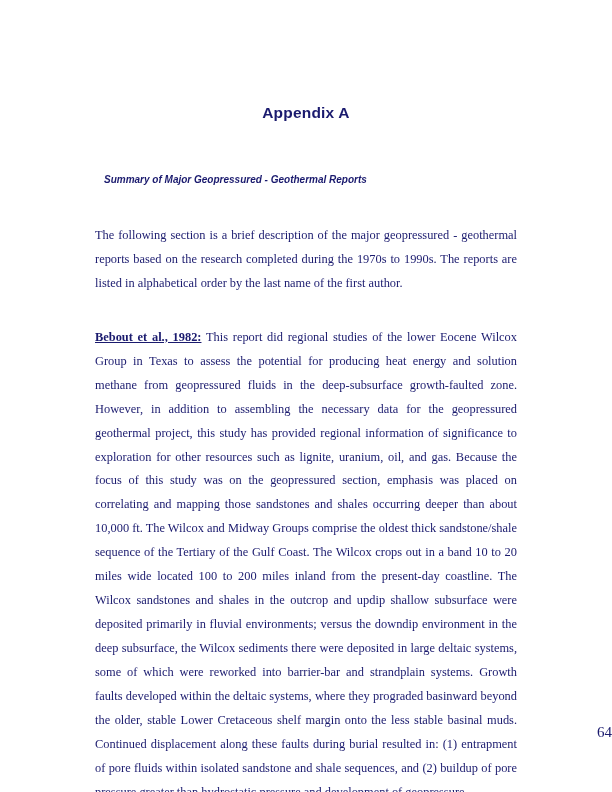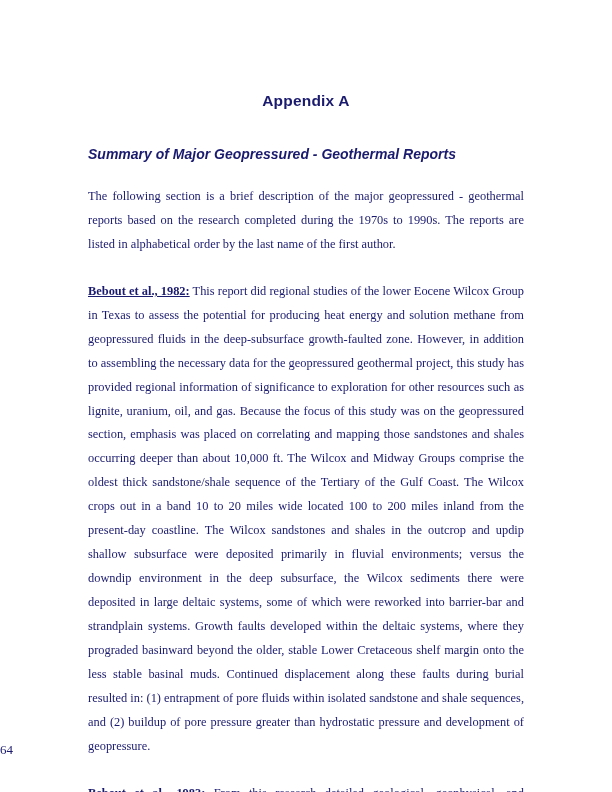--- a/index.html
+++ b/index.html
@@ -18,59 +18,59 @@
   .page {
     position: absolute;
     left: 0;
     top: 0;
     width: 612px;
     height: 792px;
     box-sizing: border-box;
     padding: 0 88px;
   }
   .doc-title {
-    margin: 0;
+    margin: 12px;
     padding-top: 92px;
     text-align: center;
     font-family: "Liberation Sans", sans-serif;
     font-weight: bold;
     font-size: 15.5px;
     letter-spacing: 0.2px;
     color: #1a1a6e;
   }
   .doc-subtitle {
-    margin: 0;
+    margin: 16px;
     padding-top: 36px;
     text-align: left;
     font-family: "Liberation Sans", sans-serif;
     font-weight: bold;
     font-style: italic;
-    font-size: 14px;
+    font-size: 10px;
     color: #1a1a6e;
   }
   .para {
-    margin: 0;
+    margin: 7px;
     padding-top: 23px;
     text-align: justify;
     font-size: 12.4px;
     line-height: 1.93;
     color: #1a1a6e;
     hyphens: none;
   }
   .para .lead {
     font-weight: bold;
     text-decoration: underline;
   }
   .page-number {
     position: absolute;
     left: 0;
     right: 0;
-    top: 742px;
-    text-align: left;
-    font-size: 13px;
+    top: 724px;
+    text-align: right;
+    font-size: 15px;
     color: #1a1a6e;
   }
 </style>
 </head>
 <body>
 
 <div class="page">
 
   <h1 class="doc-title">Appendix A</h1>
 

